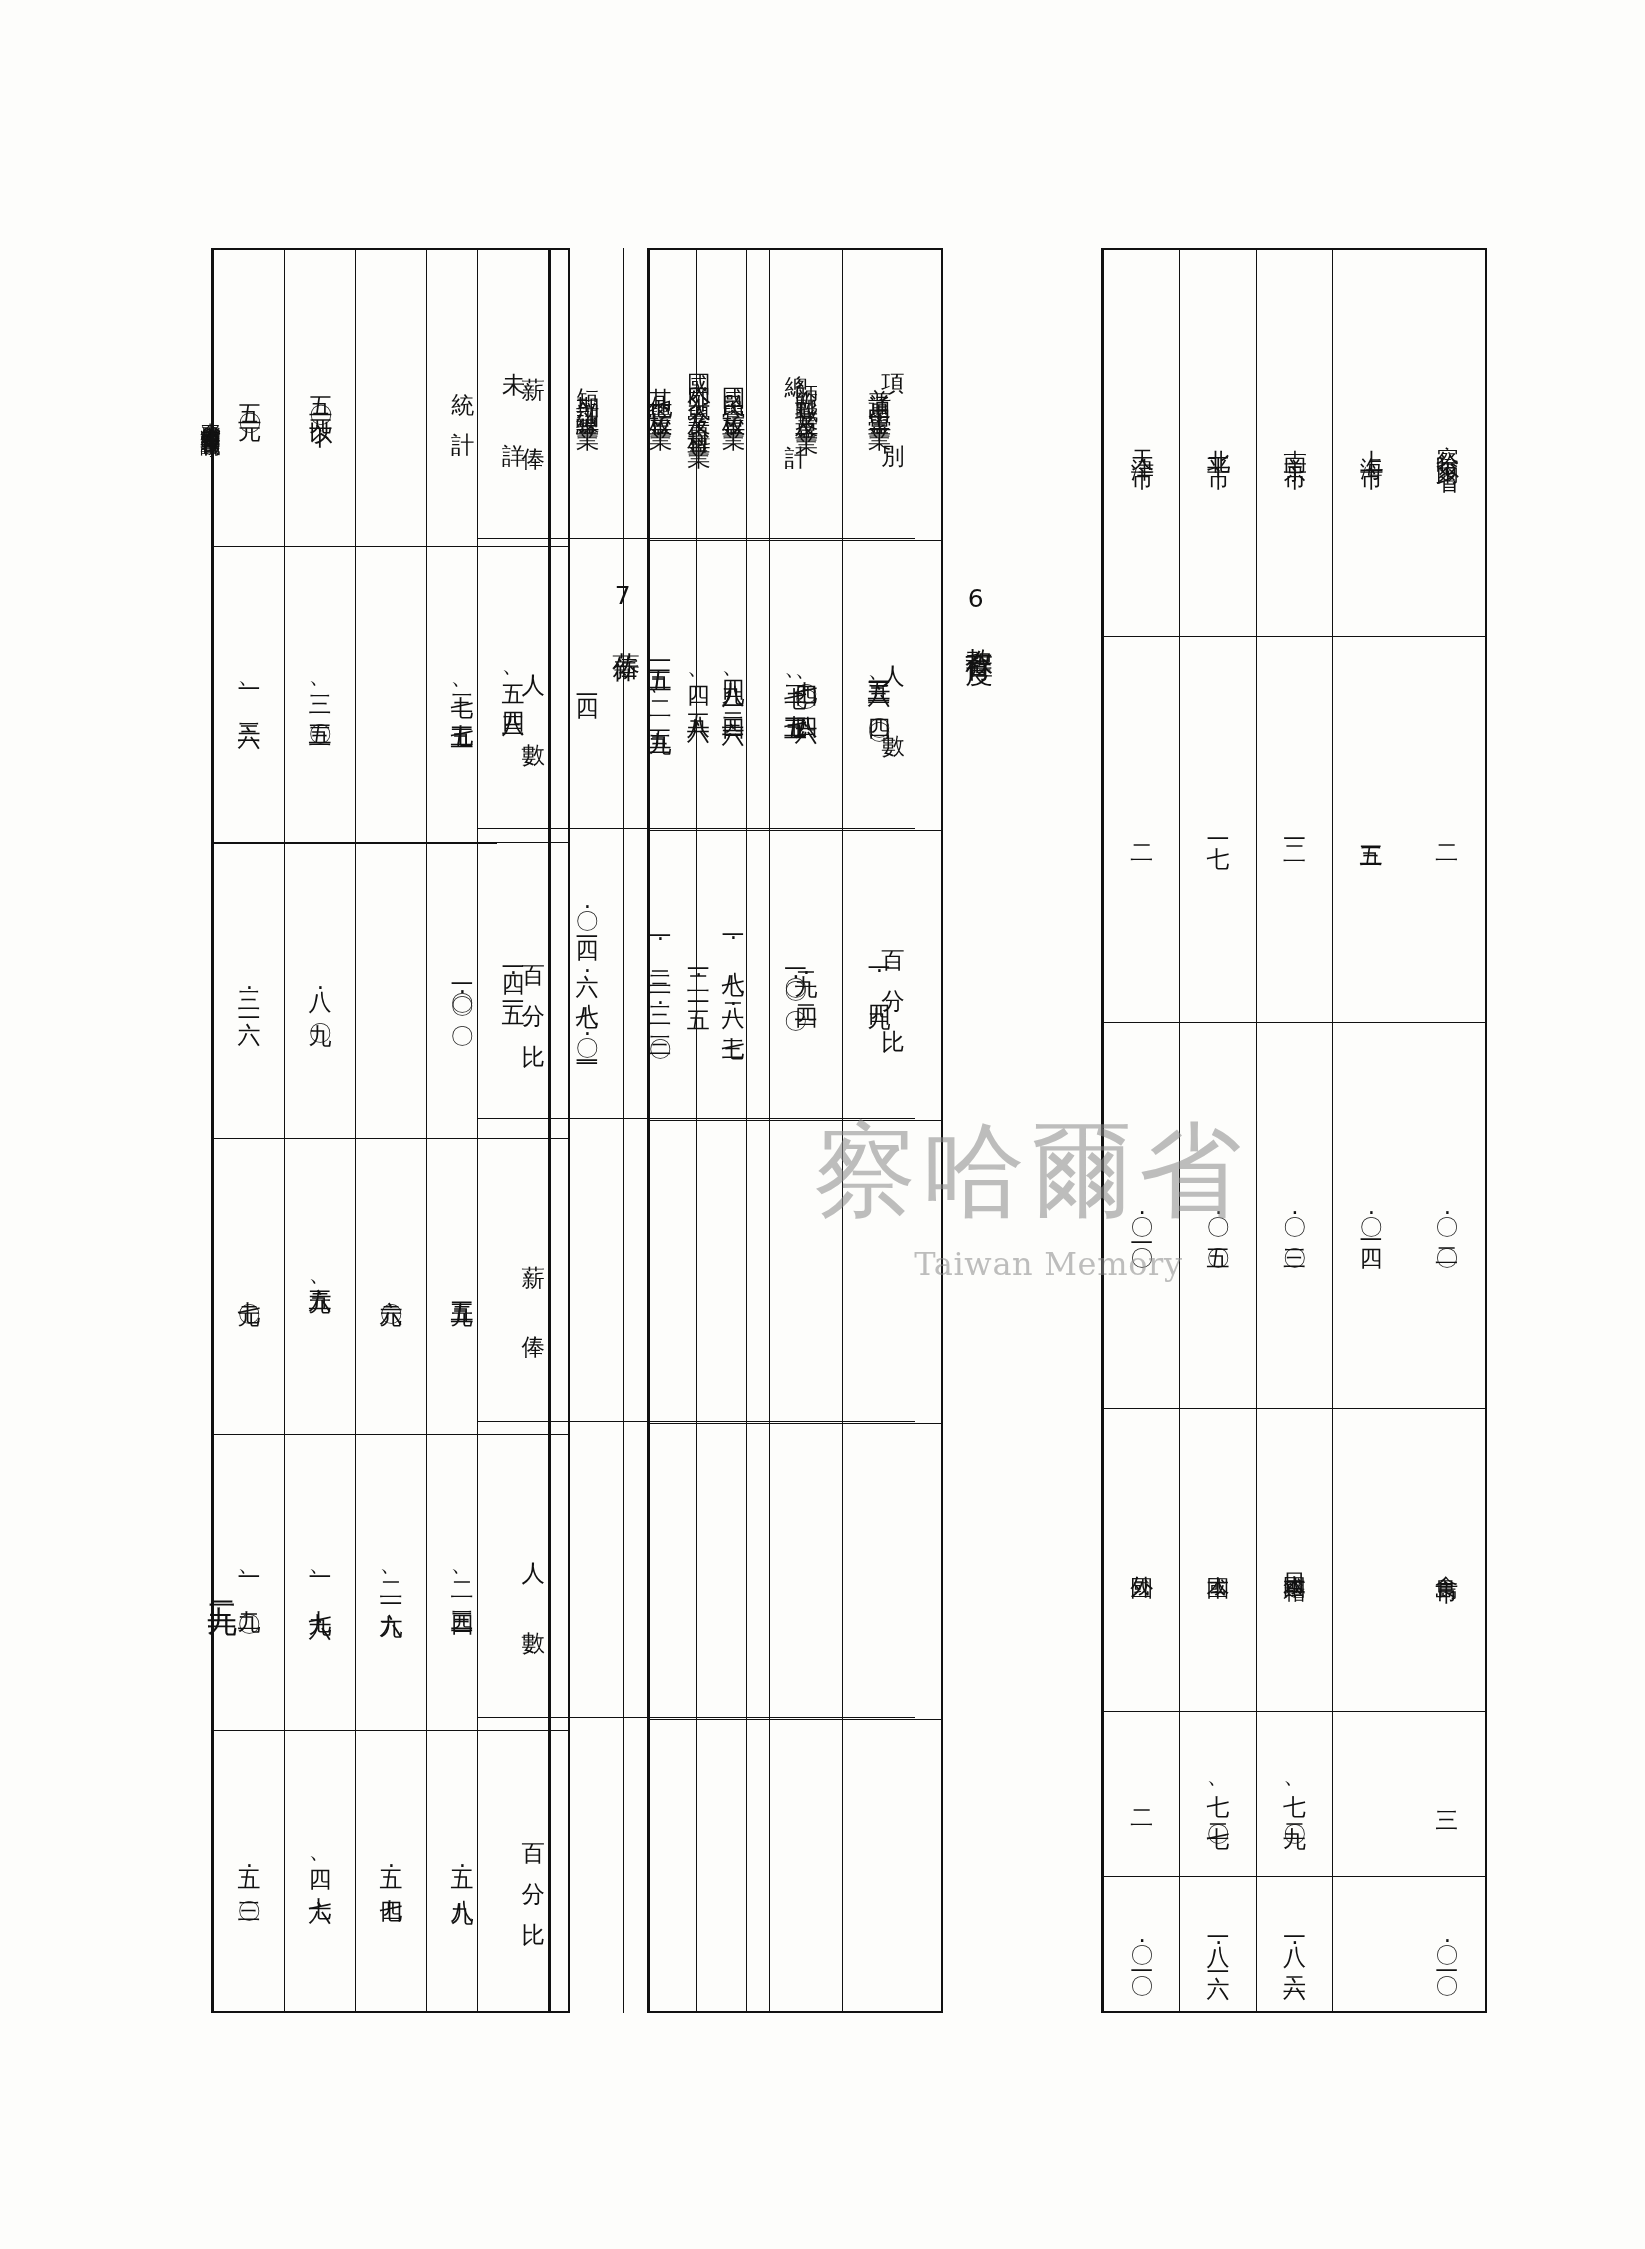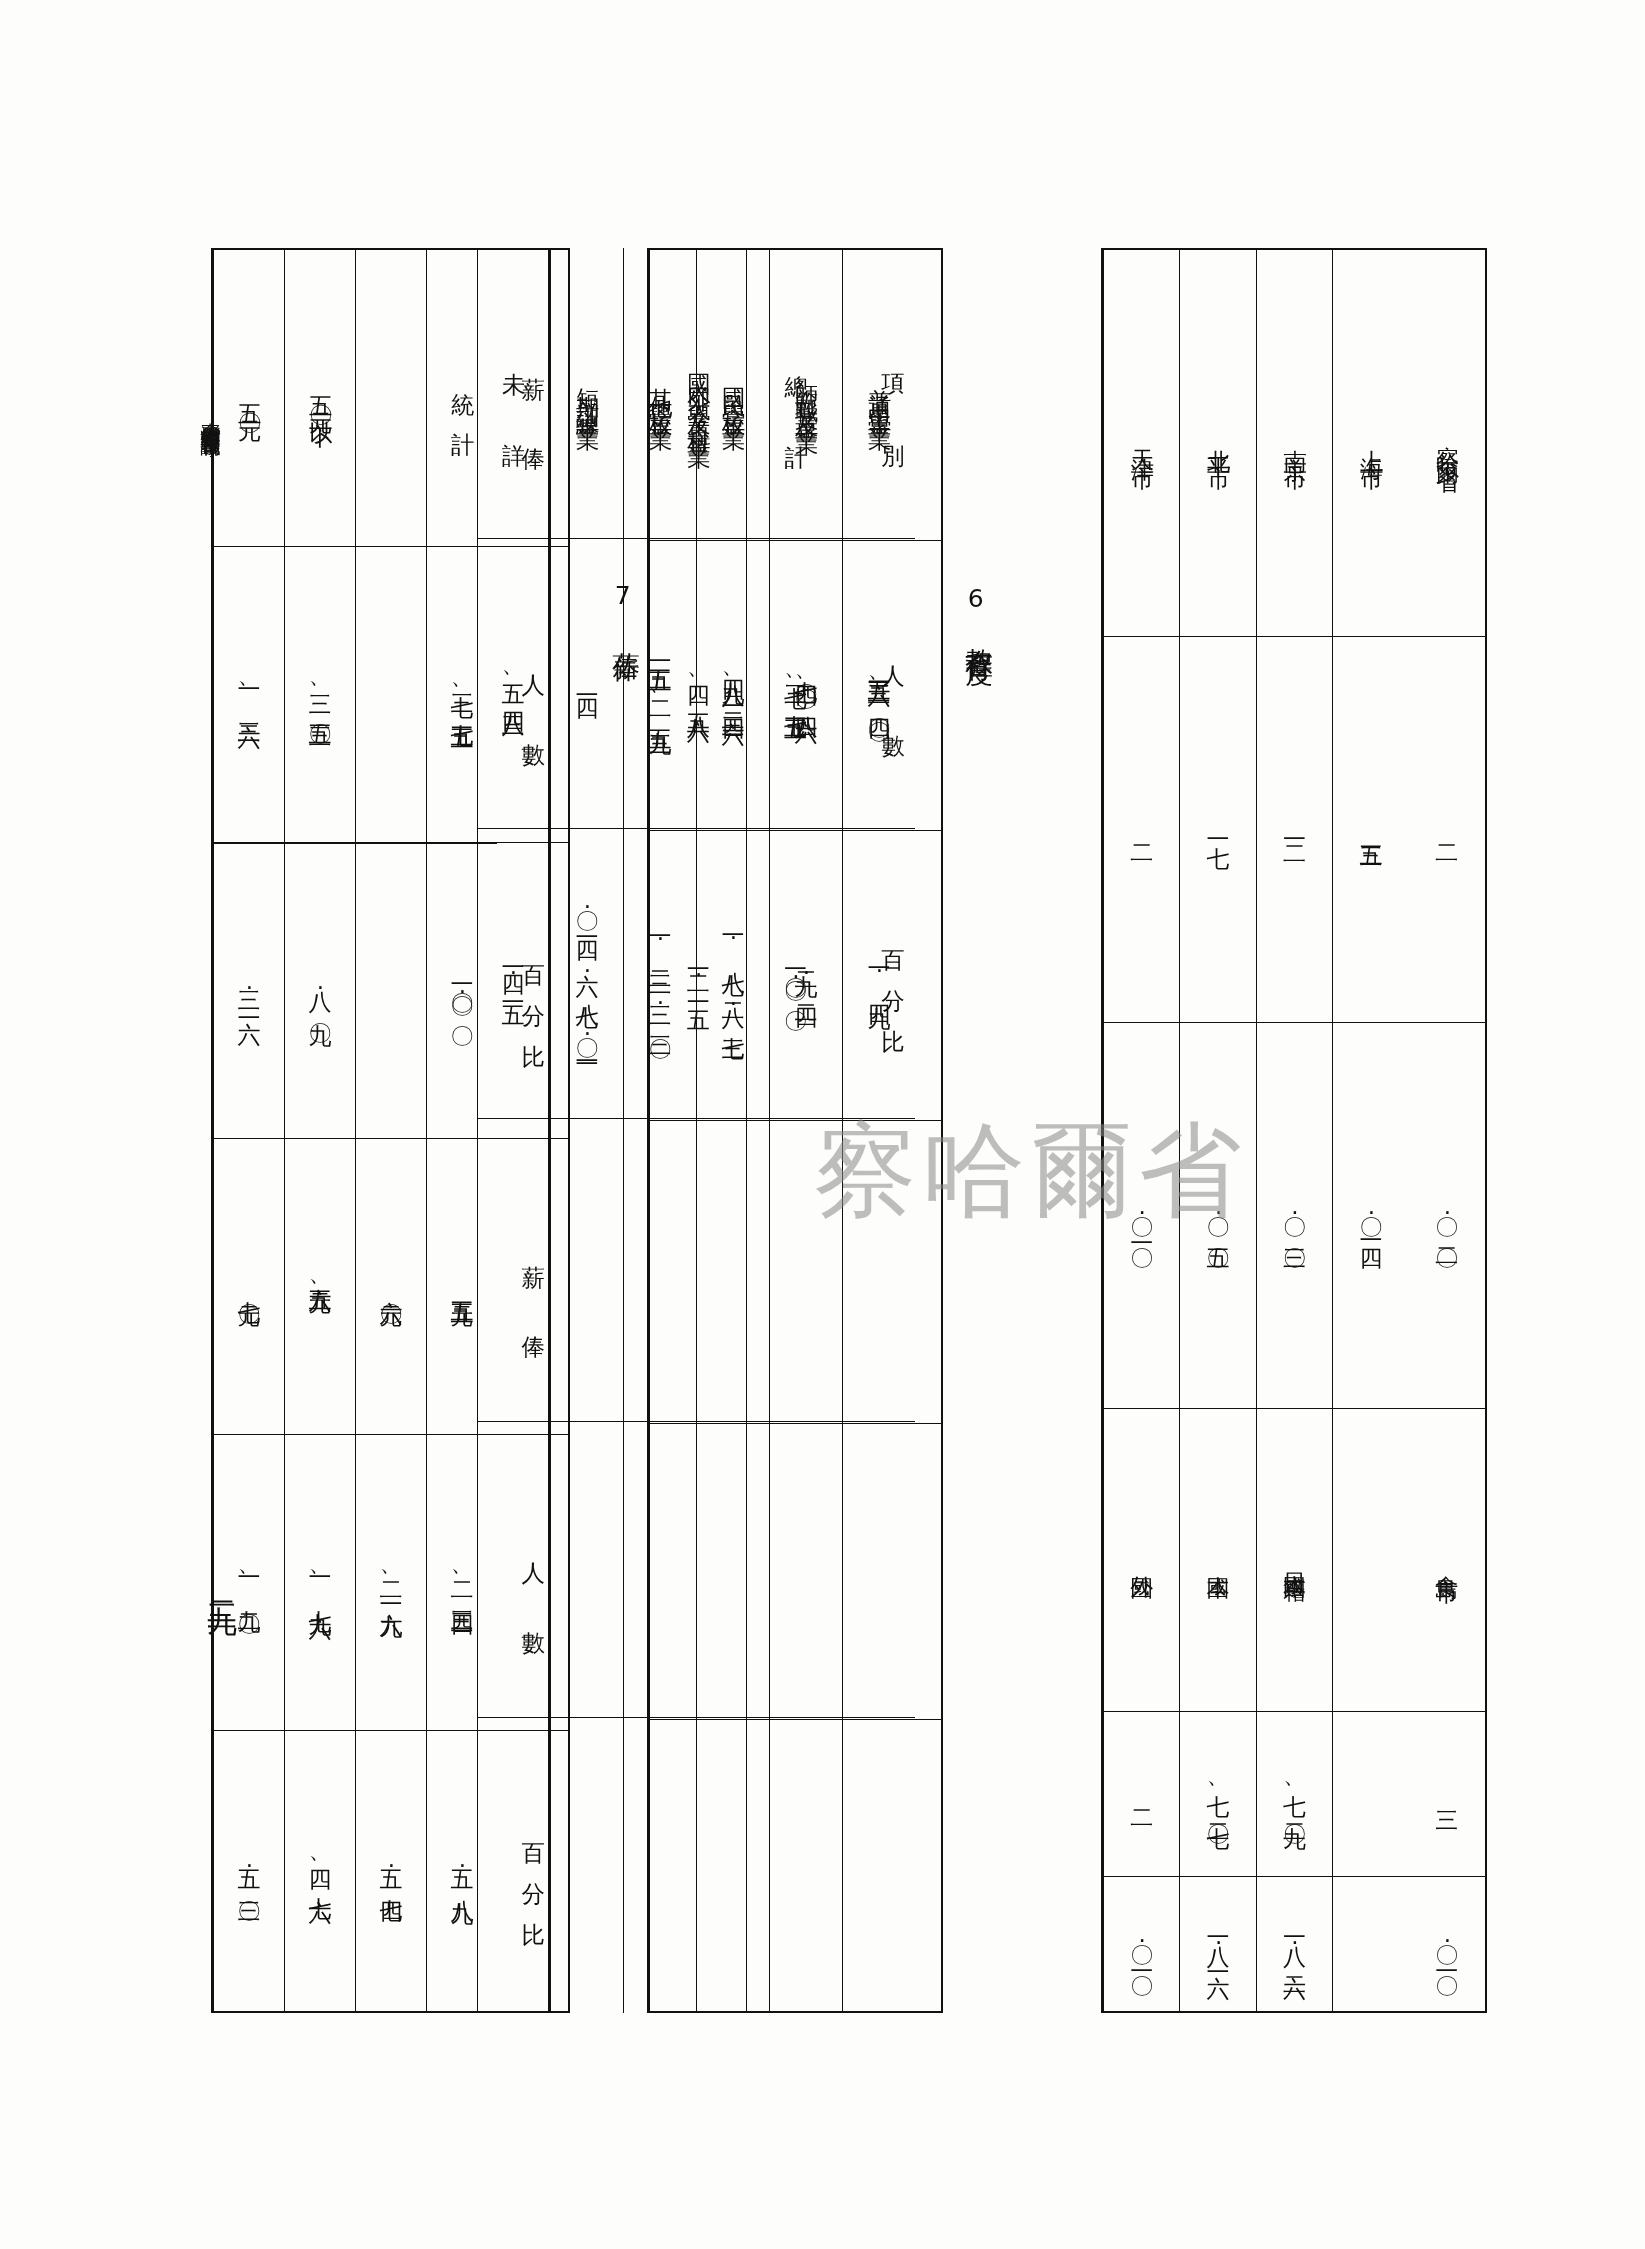--- a/index.html
+++ b/index.html
@@ -601,17 +601,18 @@
           <span class="txt"></span>
         </div>
       <div class="vcell num" style="height:290px">
           <span class="txt"></span>
         </div>
     </div>
   </div>
 
   <div class="watermark">
     <div class="wm-main">察哈爾省</div>
+    <div class="wm-sub">Taiwan Memory</div>
   </div>
 
 
 </div>
 
 
 </body></html>

